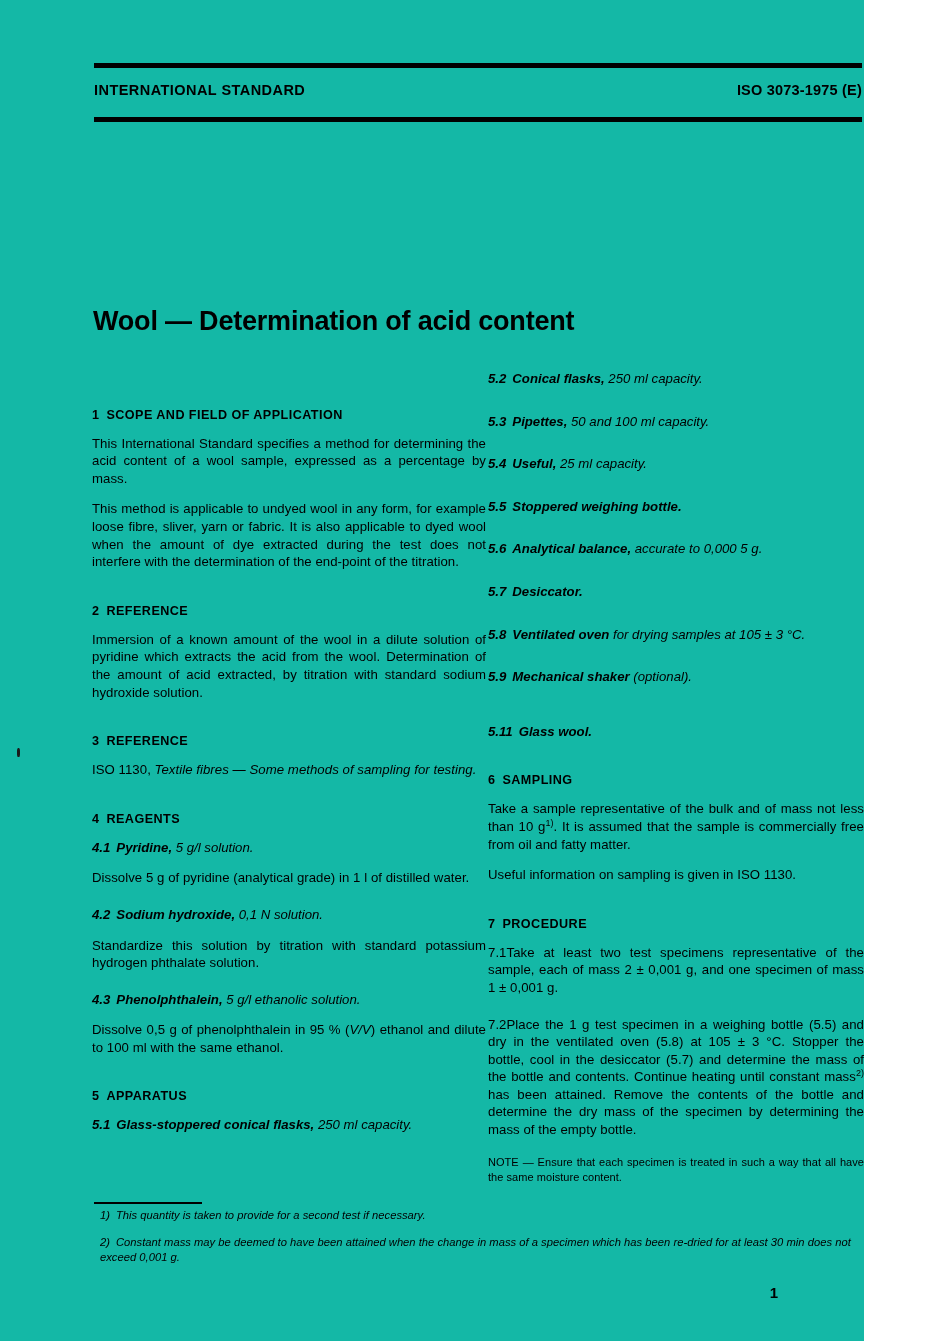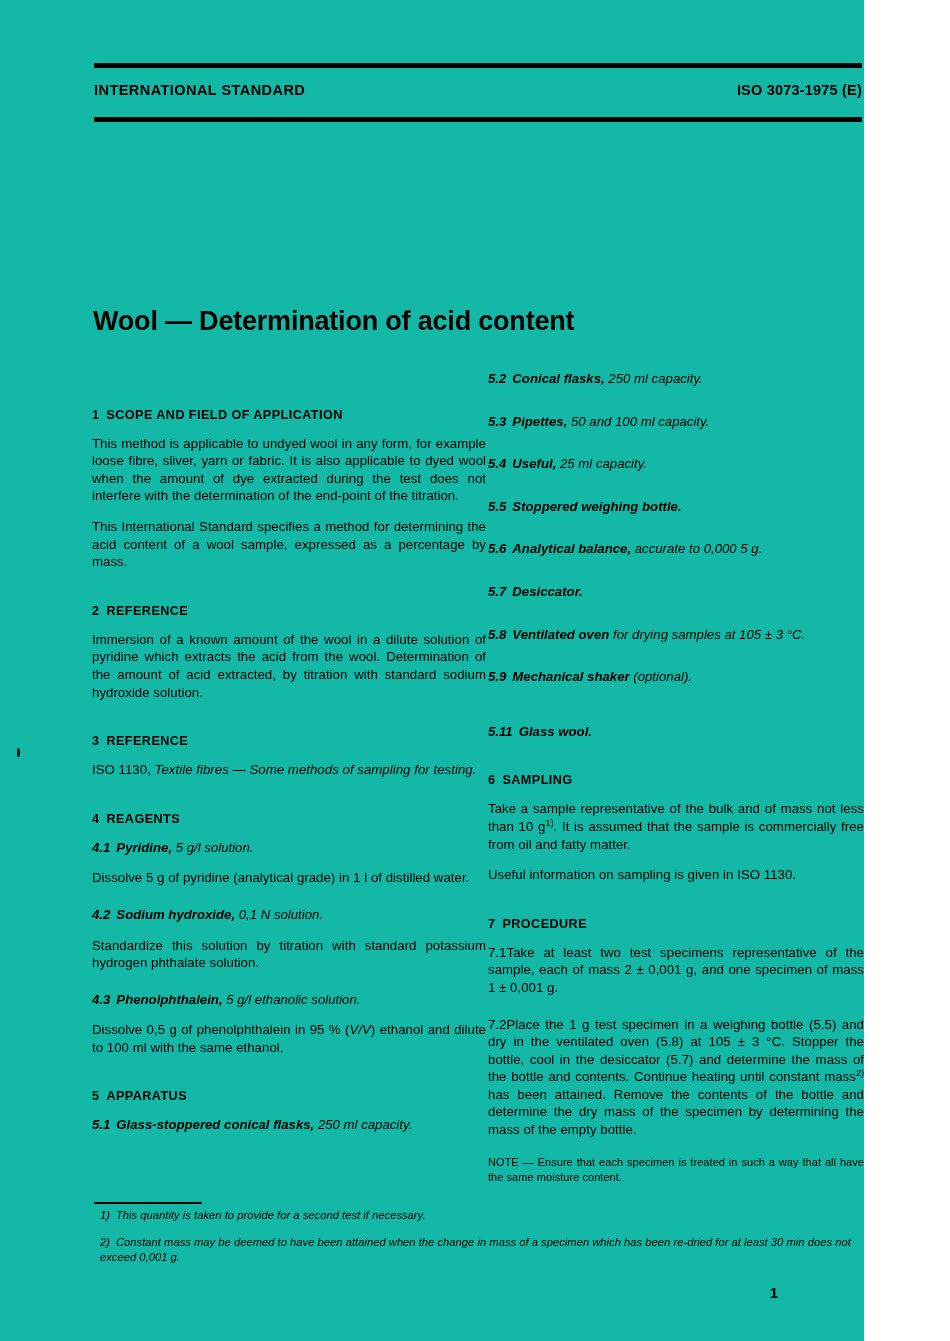--- a/index.html
+++ b/index.html
@@ -193,22 +193,22 @@
 
   <div class="margin-mark"></div>
 
   <div class="columns">
 
     <div class="col left">
 
       <div class="sec-head">
         <span class="num">1</span><span>SCOPE AND FIELD OF APPLICATION</span>
       </div>
+      <p class="para">This International Standard specifies a method for determining the acid content of a wool sample, expressed as a percentage by mass.</p>
       <p class="para">This method is applicable to undyed wool in any form, for example loose fibre, sliver, yarn or fabric. It is also applicable to dyed wool when the amount of dye extracted during the test does not interfere with the determination of the end-point of the titration.</p>
-      <p class="para">This International Standard specifies a method for determining the acid content of a wool sample, expressed as a percentage by mass.</p>
 
       <div class="gap-lg"></div>
 
       <div class="sec-head">
         <span class="num">2</span><span>REFERENCE</span>
       </div>
       <p class="para">Immersion of a known amount of the wool in a dilute solution of pyridine which extracts the acid from the wool. Determination of the amount of acid extracted, by titration with standard sodium hydroxide solution.</p>
 
       <div class="gap-lg"></div>
 

